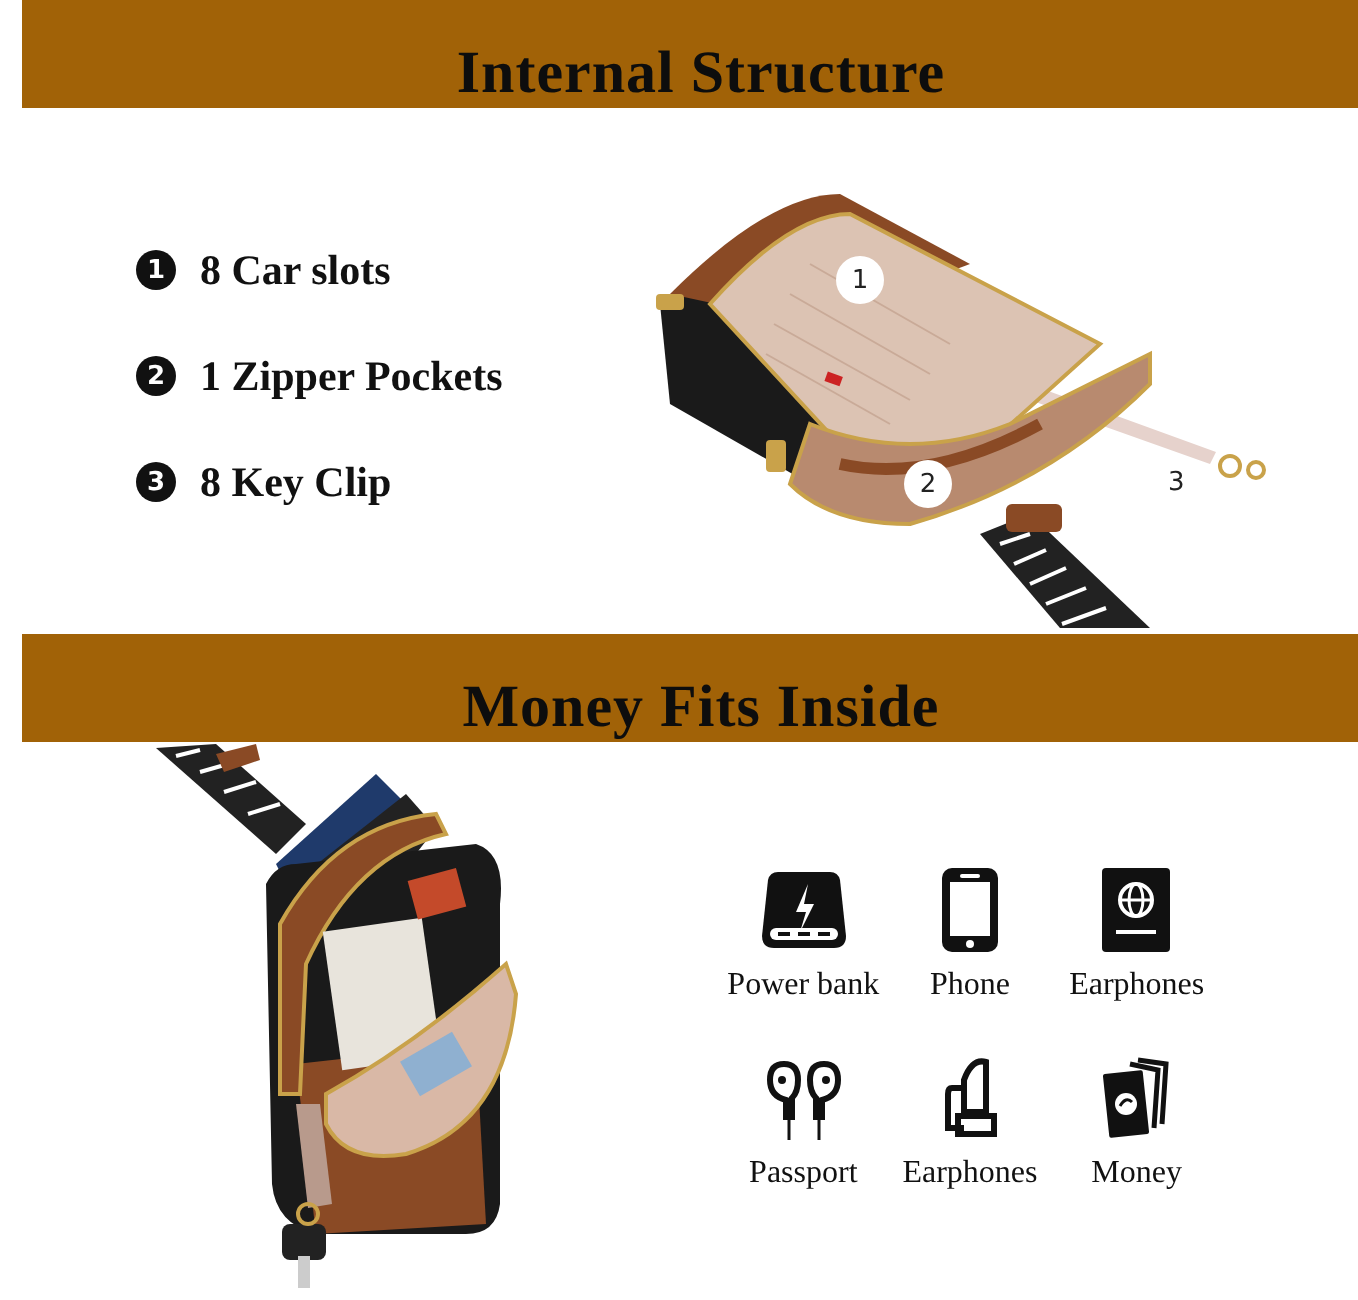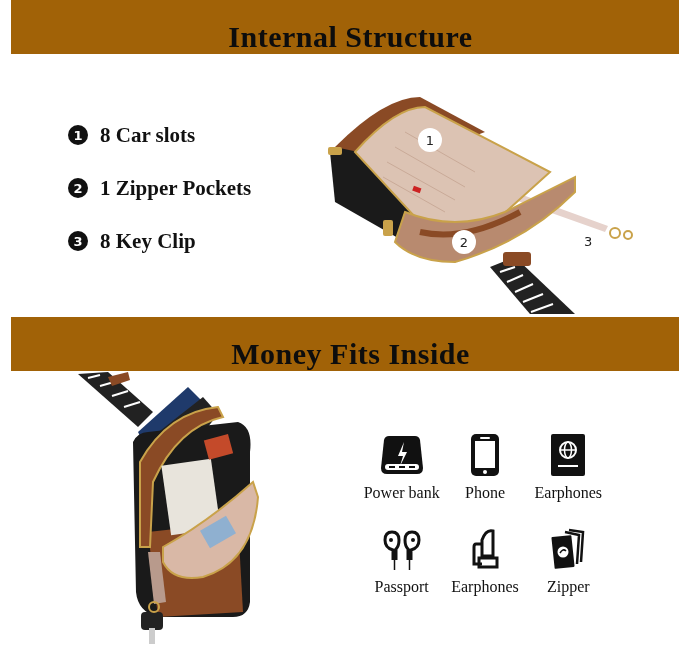--- a/index.html
+++ b/index.html
@@ -176,15 +176,15 @@
   <div class="item">
     <svg viewBox="0 0 46 46">
       <g fill="none" stroke="#111" stroke-width="2.5">
         <path d="M24 4 L38 6 L36 36"></path>
         <path d="M20 6 L34 9 L32 38"></path>
       </g>
       <rect x="8" y="10" width="20" height="32" rx="1" fill="#111" transform="rotate(-6 18 26)"></rect>
       <circle cx="18" cy="26" r="5.5" fill="#fff"></circle>
       <path d="M15 27 Q18 22 21 25" fill="none" stroke="#111" stroke-width="1.5"></path>
     </svg>
-    <div class="cap">Zipper</div>
+    <div class="cap">Money</div>
   </div>
 </div>
 
 </body></html>

